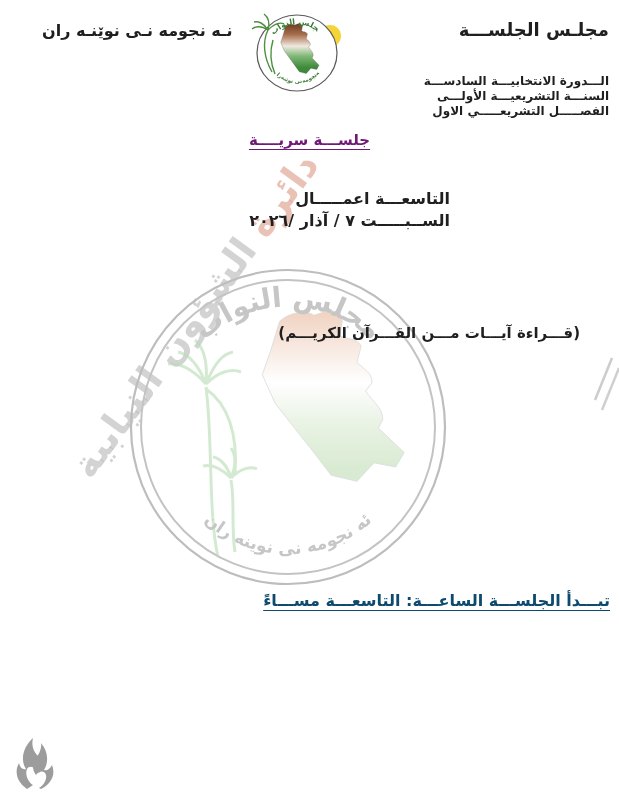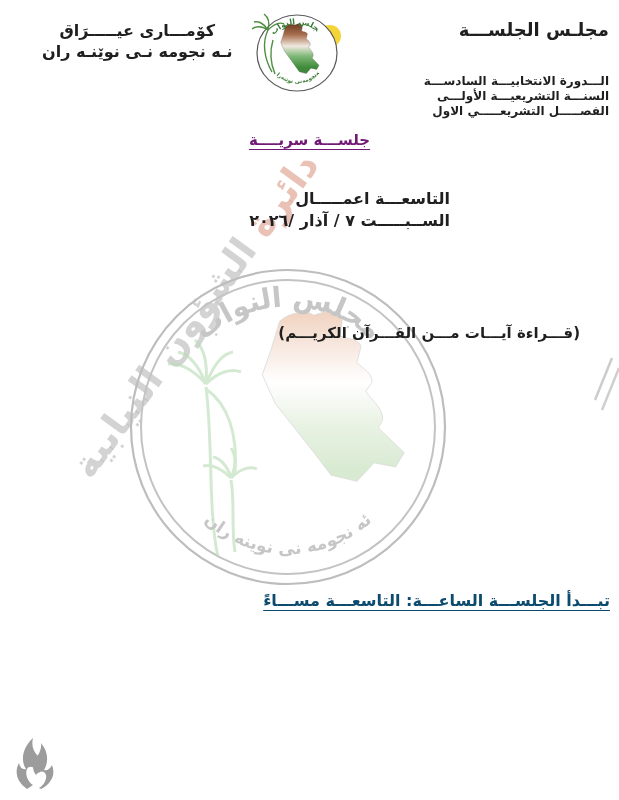--- a/index.html
+++ b/index.html
@@ -132,21 +132,20 @@
   <div class="hdr-right">
     <div class="big">مجلـس الجلســـة</div>
   </div>
   <div class="hdr-sub">
     <div class="sm">الـــدورة الانتخابيـــة السادســـة</div>
     <div class="sm">السنـــة التشريعيـــة الأولـــى</div>
     <div class="sm">الفصـــــل التشريعـــــي الاول</div>
   </div>
 
   <div class="hdr-left">
-    <div class="ku">كۆمـــارى عيـــــرَاق</div>
     <div class="ku">نـه نجومه نـى نوێنـه ران</div>
   </div>
 
   <div class="session-type" style="color:#701a75">جلســـة سريــــة</div>
 
   <div class="agenda">
     <div class="ln">التاسعـــة اعمـــــال</div>
     <div class="ln">الســبـــــت ٧ / آذار /٢٠٢٦</div>
   </div>
 

